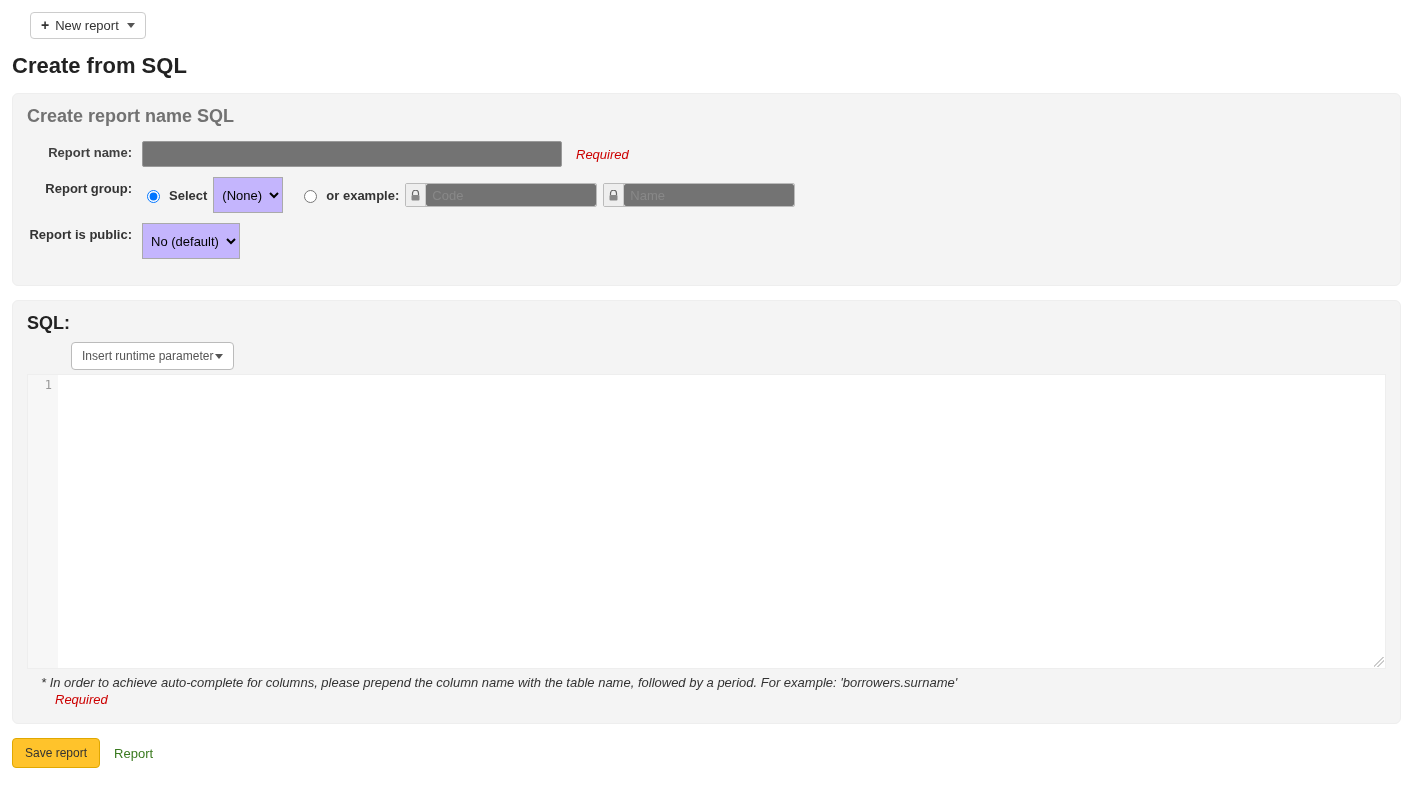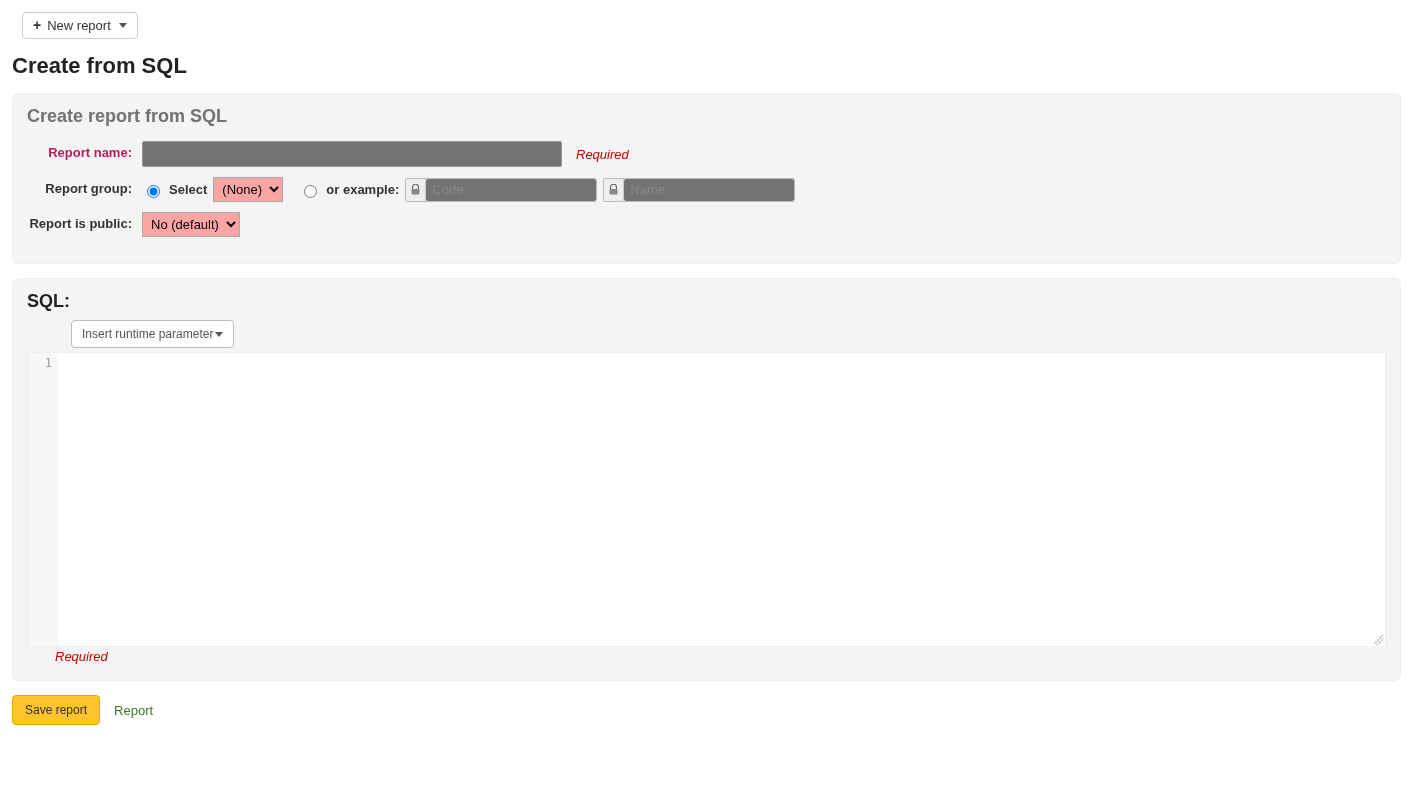--- a/index.html
+++ b/index.html
@@ -5,21 +5,21 @@
   * { box-sizing: border-box; }
   body {
     margin: 0;
     font-family: Arial, Helvetica, sans-serif;
     font-size: 13px;
     color: #333;
     background: #fff;
   }
   .page { padding: 8px 12px 20px 12px; }
 
-  .topcontrol { margin: 4px 0 14px 10px; }
+  .topcontrol { margin: 4px 0 14px 18px; }
   .btn-default {
     display: inline-flex;
     align-items: center;
     background: #fff;
     border: 1px solid #ccc;
     padding: 5px 10px;
     border-radius: 4px;
     color: #333;
     font-size: 13px;
     cursor: pointer;
@@ -70,44 +70,44 @@
     align-items: flex-start;
     margin-bottom: 10px;
   }
   .form-label {
     flex: 0 0 115px;
     text-align: right;
     padding-right: 10px;
     padding-top: 4px;
     font-weight: bold;
   }
-  .form-label.required-label { color: #be185d; }
+  .form-label.required-label { color: #404040; }
   .form-field {
     flex: 1;
     display: flex;
     align-items: center;
     flex-wrap: wrap;
     gap: 6px;
   }
 
   input[type="text"] {
     border: 1px solid #999;
     padding: 4px 6px;
     font-size: 13px;
     border-radius: 2px;
     background: #737373;
     height: 26px;
   }
   input.wide { width: 420px; }
   select {
     border: 1px solid #aaa;
-    background: #fca5a5;
+    background: #c4b5fd;
     padding: 2px 4px;
     font-size: 13px;
-    height: 25px;
+    height: 36px;
   }
 
   textarea.notes {
     width: 420px;
     height: 42px;
     border: 1px solid #999;
     border-radius: 2px;
     resize: both;
     font-size: 13px;
     padding: 4px;
@@ -247,21 +247,21 @@
       <span class="plus-icon"></span>
       <span>New report</span>
       <span class="caret"></span>
     </button>
   </div>
 
   <h1 class="page-title">Create from SQL</h1>
 
   <div class="panel">
 
-    <h2 class="legend">Create report from SQL</h2>
+    <h2 class="legend">Create report name SQL</h2>
 
     <div class="form-row">
       <div class="form-label required-label">Report name:</div>
       <div class="form-field">
         <input type="text" class="wide" value="" style="">
         <span class="required-text">Required</span>
       </div>
     </div>
 
     <div class="form-row">
@@ -323,20 +323,21 @@
     </div>
 
     <div class="editor">
       <div class="gutter">
         <div>1</div>
       </div>
       <div class="code-area"></div>
       <div class="resize-handle"></div>
     </div>
 
+    <div class="hint">* In order to achieve auto-complete for columns, please prepend the column name with the table name, followed by a period. For example: 'borrowers.surname'</div>
     <div class="hint-required">Required</div>
   </div>
 
   <div class="action-row">
     <button class="btn-primary">Save report</button>
     <a class="cancel-link">Report</a>
   </div>
 
 </div>
 

